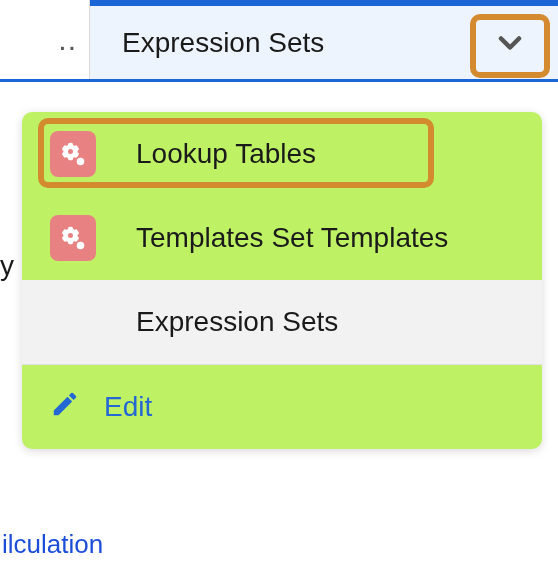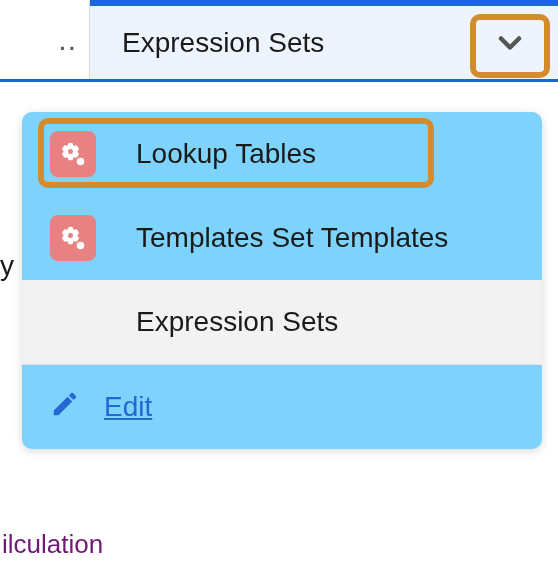--- a/index.html
+++ b/index.html
@@ -54,21 +54,21 @@
       justify-content: center;
       background: #eef4fd;
     }
     .chevron-btn svg { width: 36px; height: 36px; }
 
     .dropdown-panel {
       position: absolute;
       left: 22px;
       right: 16px;
       top: 112px;
-      background: #7dd3fc;
+      background: #bef264;
       border-radius: 10px;
       box-shadow: 0 2px 10px rgba(0,0,0,0.15);
       overflow: hidden;
     }
     .menu-item {
       display: flex;
       align-items: center;
       padding: 0 28px;
       height: 84px;
       font-size: 28px;
@@ -114,36 +114,36 @@
     }
     .edit-item {
       display: flex;
       align-items: center;
       padding: 0 28px;
       height: 84px;
       font-size: 28px;
       color: #2568d4;
     }
     .pencil-icon { width: 30px; height: 30px; }
-    .edit-label { margin-left: 24px; text-decoration: underline; }
+    .edit-label { margin-left: 24px; }
 
     .bg-text {
       position: absolute;
       left: 0;
       top: 250px;
       font-size: 28px;
       color: #1a1a1a;
       z-index: -1;
     }
     .bottom-text {
       position: absolute;
       left: 2px;
       bottom: 2px;
       font-size: 26px;
-      color: #701a75;
+      color: #1d4ed8;
     }
   </style>
 </head>
 <body>
 
 <div class="top-tab-bar">
   <div class="trunc-left">
     <span>..</span>
   </div>
   <div class="active-tab">

